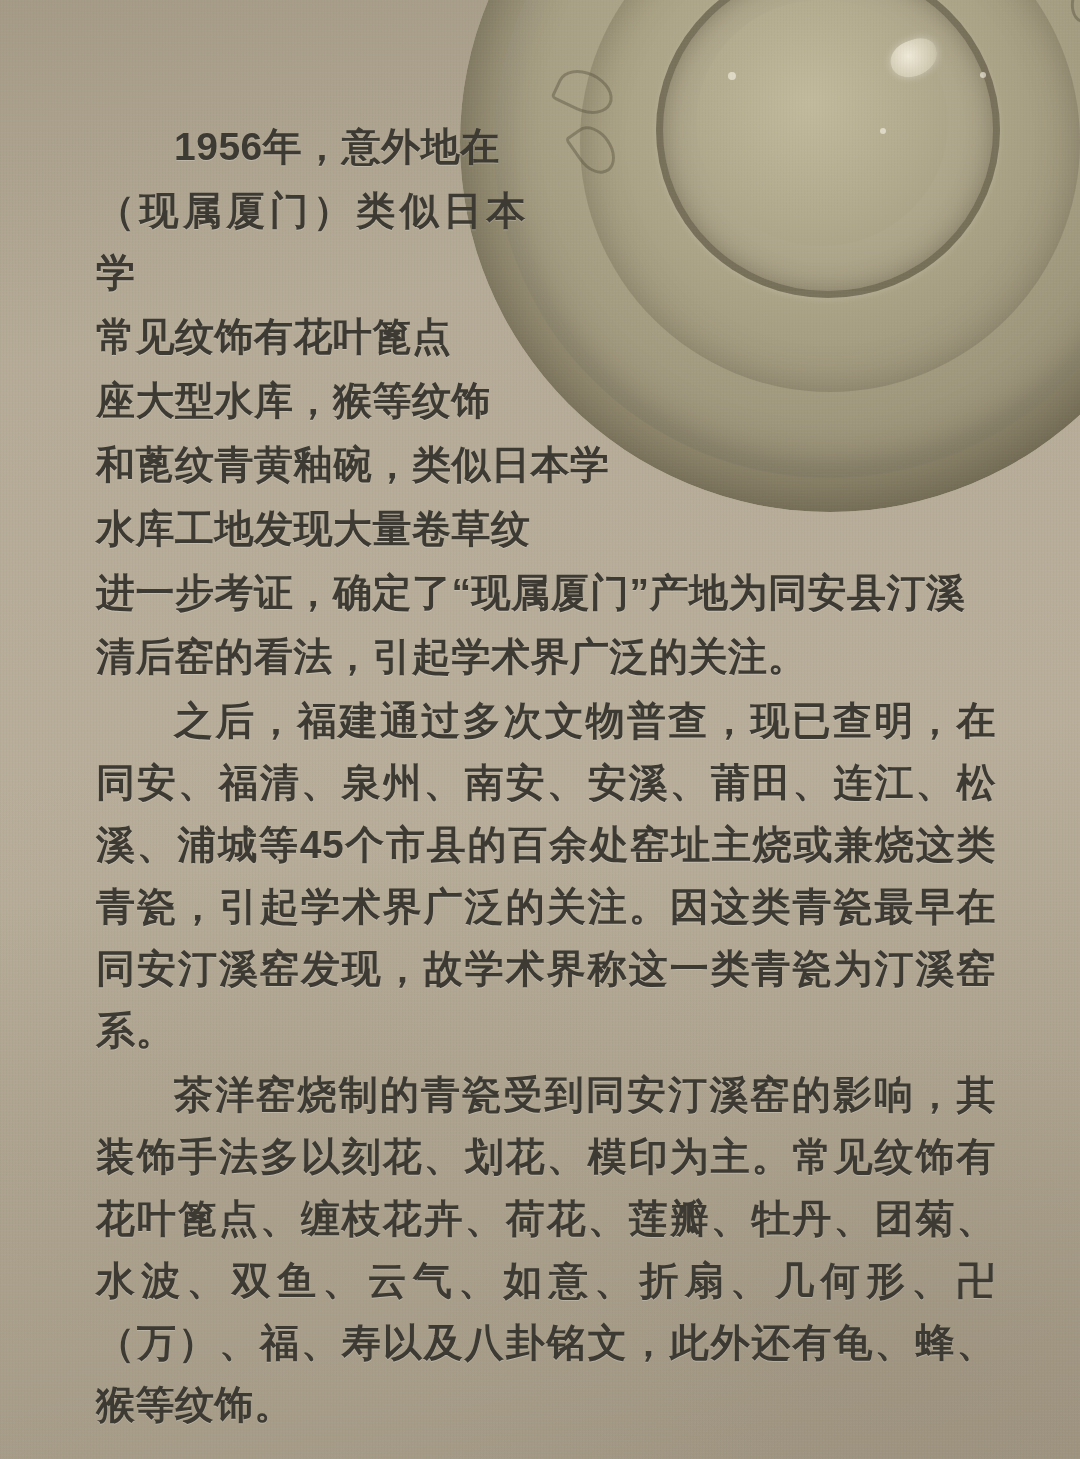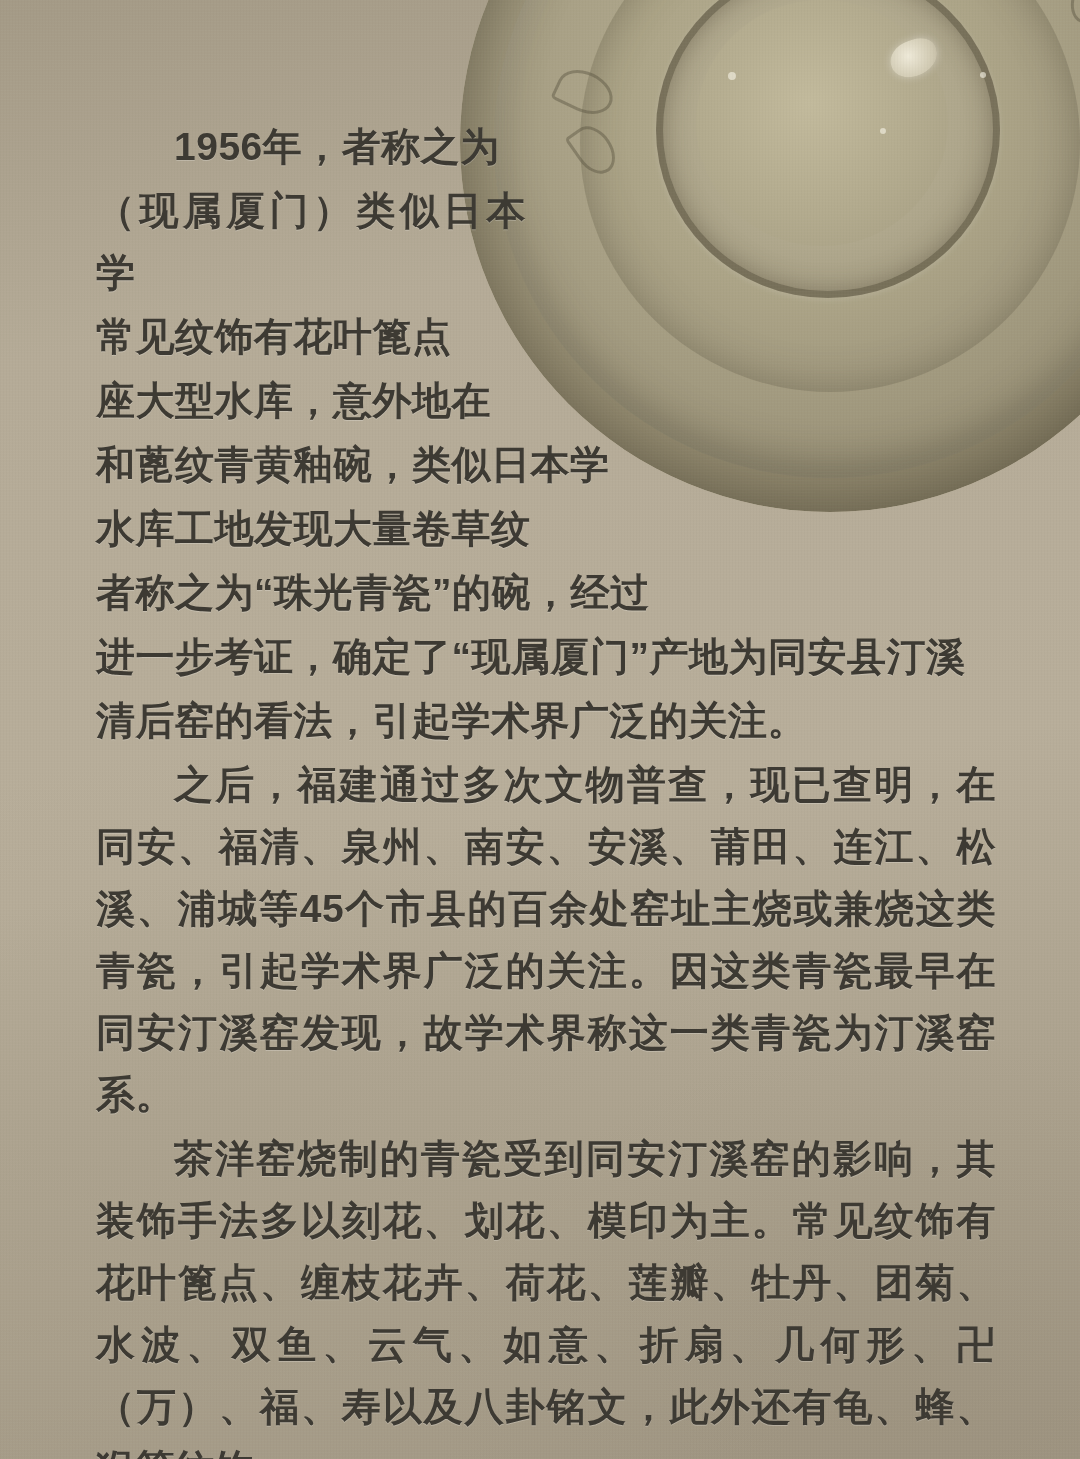--- a/index.html
+++ b/index.html
@@ -161,27 +161,26 @@
     <div class="speck" style="left:420px;top:356px;width:6px;height:6px;"></div>
 
     <div class="speck" style="left:520px;top:300px;width:6px;height:6px;"></div>
   </div>
 
   <div class="grain"></div>
 
   <div class="article">
 
     <div class="para-block">
-      <p class="p1">1956年，者称之为</p>
+      <p class="p1">1956年，意外地在</p>
       <p class="p1 p1-cont">（现属厦门）类似日本学</p>
       <p class="p1 p1-cont">常见纹饰有花叶篦点</p>
-      <p class="p1 p1-cont">座大型水库，意外地在</p>
+      <p class="p1 p1-cont">座大型水库，猴等纹饰</p>
       <p class="p1-cont" style="width:600px">和蓖纹青黄釉碗，类似日本学</p>
       <p class="p1-cont" style="width:520px">水库工地发现大量卷草纹</p>
-      <p class="p1-cont" style="width:680px">者称之为“珠光青瓷”的碗，经过</p>
       <p class="p1-cont">进一步考证，确定了“现属厦门”产地为同安县汀溪</p>
       <p class="p1-cont">清后窑的看法，引起学术界广泛的关注。</p>
     </div>
 
     <p>之后，福建通过多次文物普查，现已查明，在同安、福清、泉州、南安、安溪、莆田、连江、松溪、浦城等45个市县的百余处窑址主烧或兼烧这类青瓷，引起学术界广泛的关注。因这类青瓷最早在同安汀溪窑发现，故学术界称这一类青瓷为汀溪窑系。</p>
 
     <p>茶洋窑烧制的青瓷受到同安汀溪窑的影响，其装饰手法多以刻花、划花、模印为主。常见纹饰有花叶篦点、缠枝花卉、荷花、莲瓣、牡丹、团菊、水波、双鱼、云气、如意、折扇、几何形、卍（万）、福、寿以及八卦铭文，此外还有龟、蜂、猴等纹饰。</p>
 
   </div>
 

